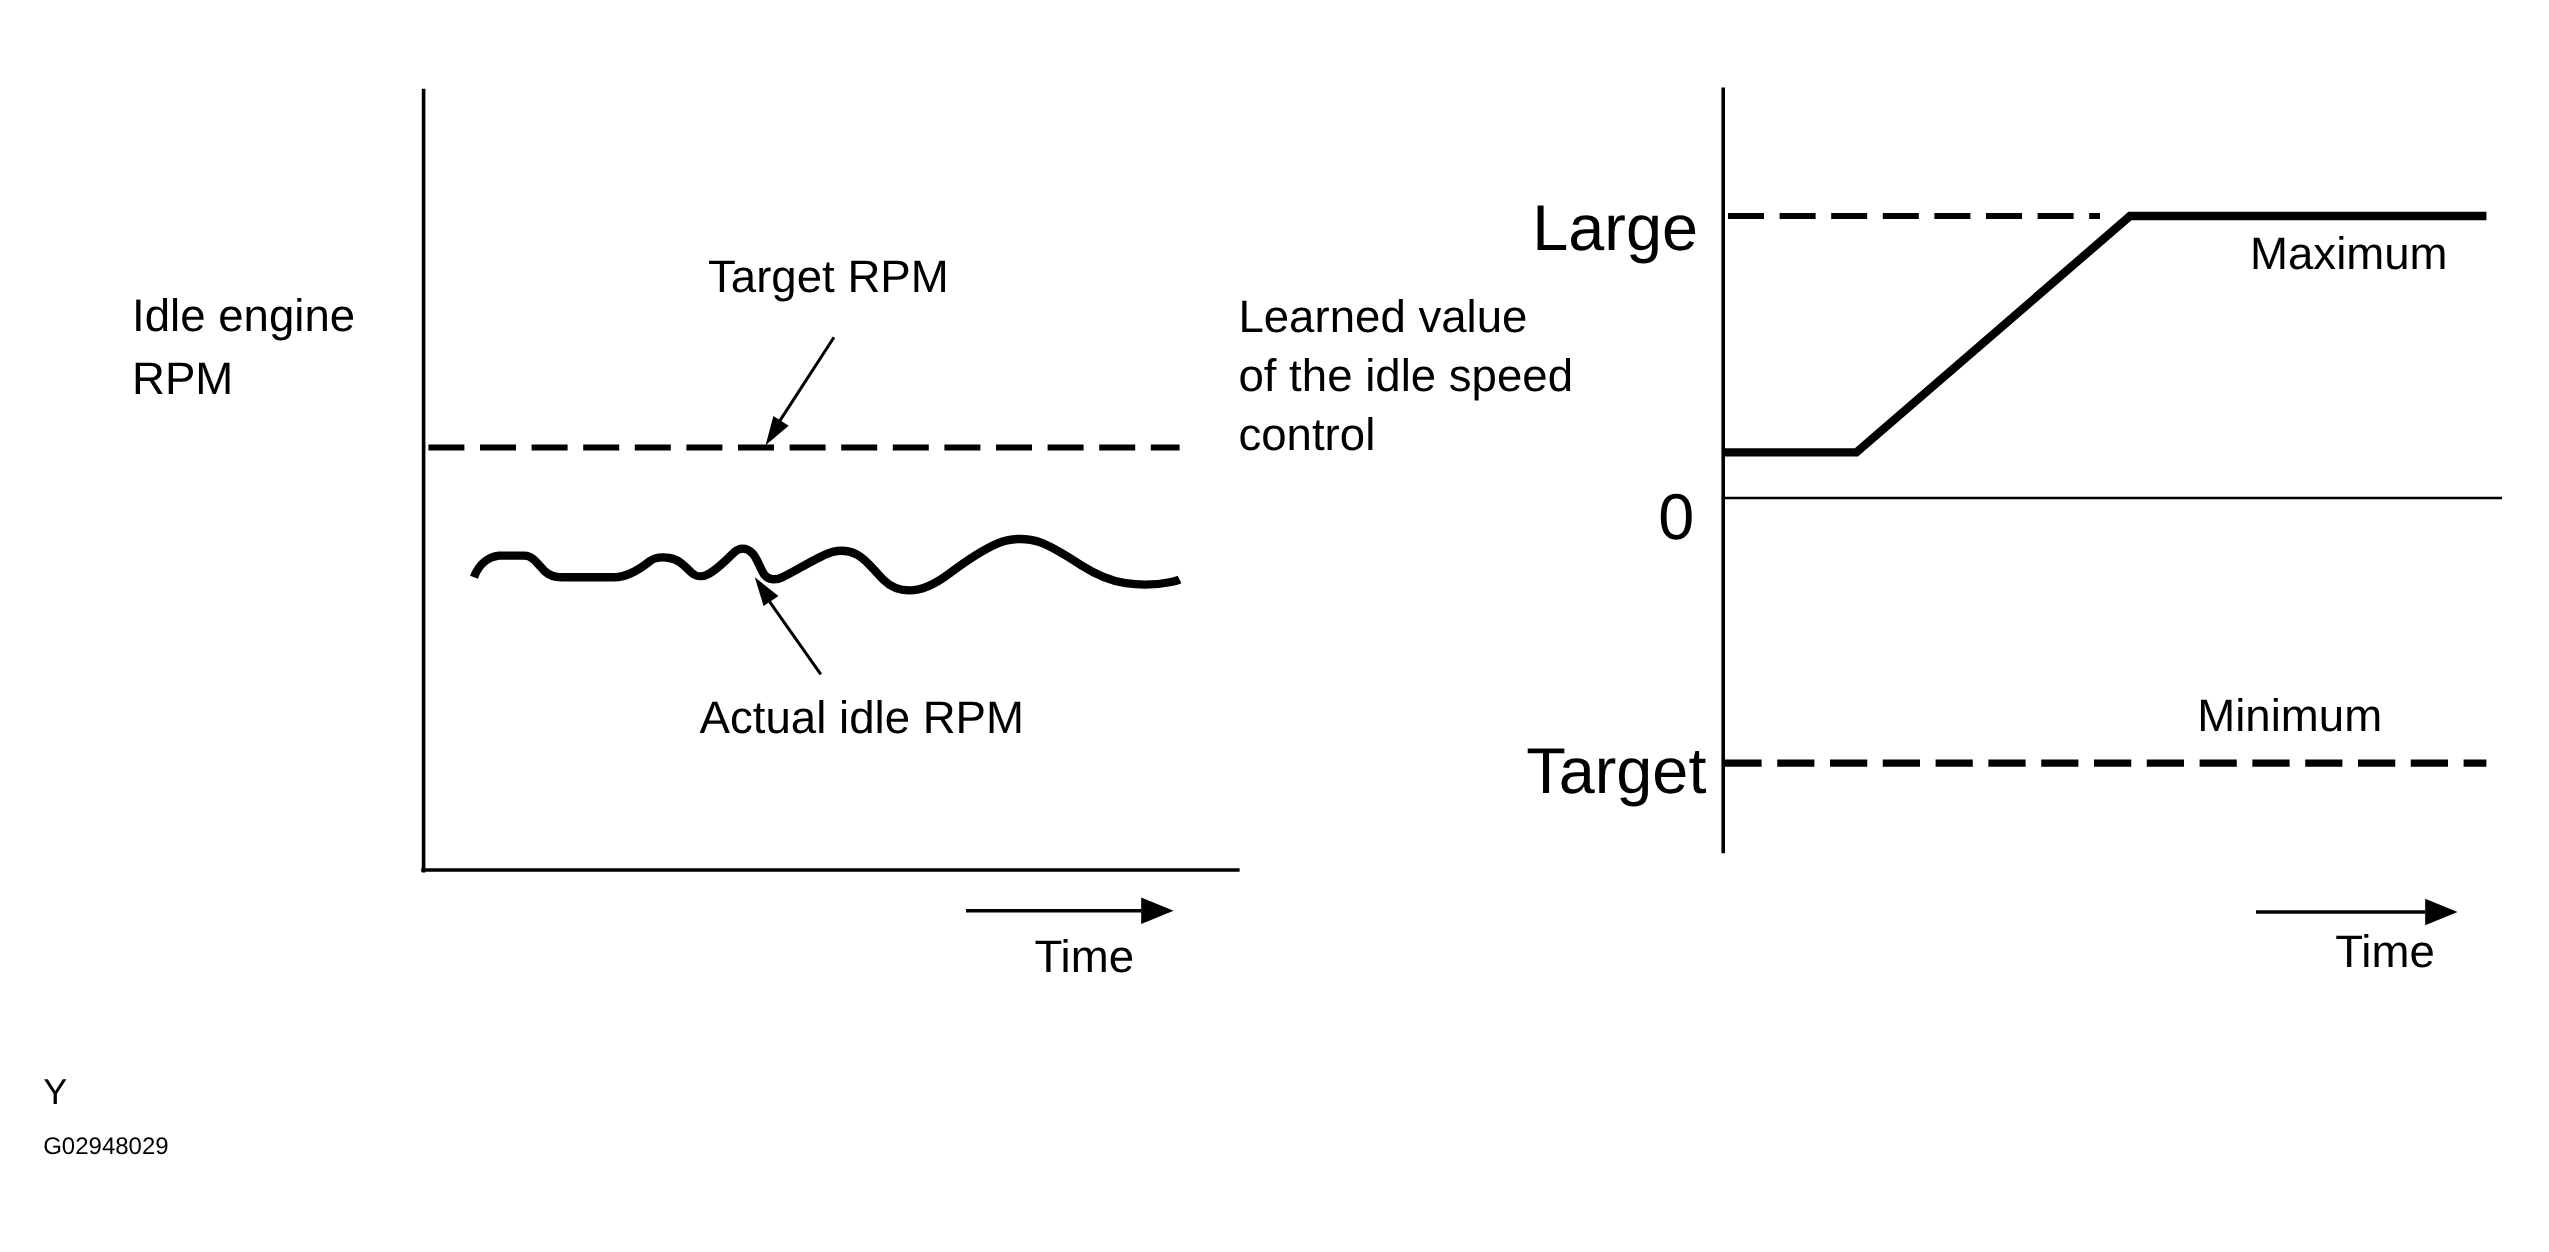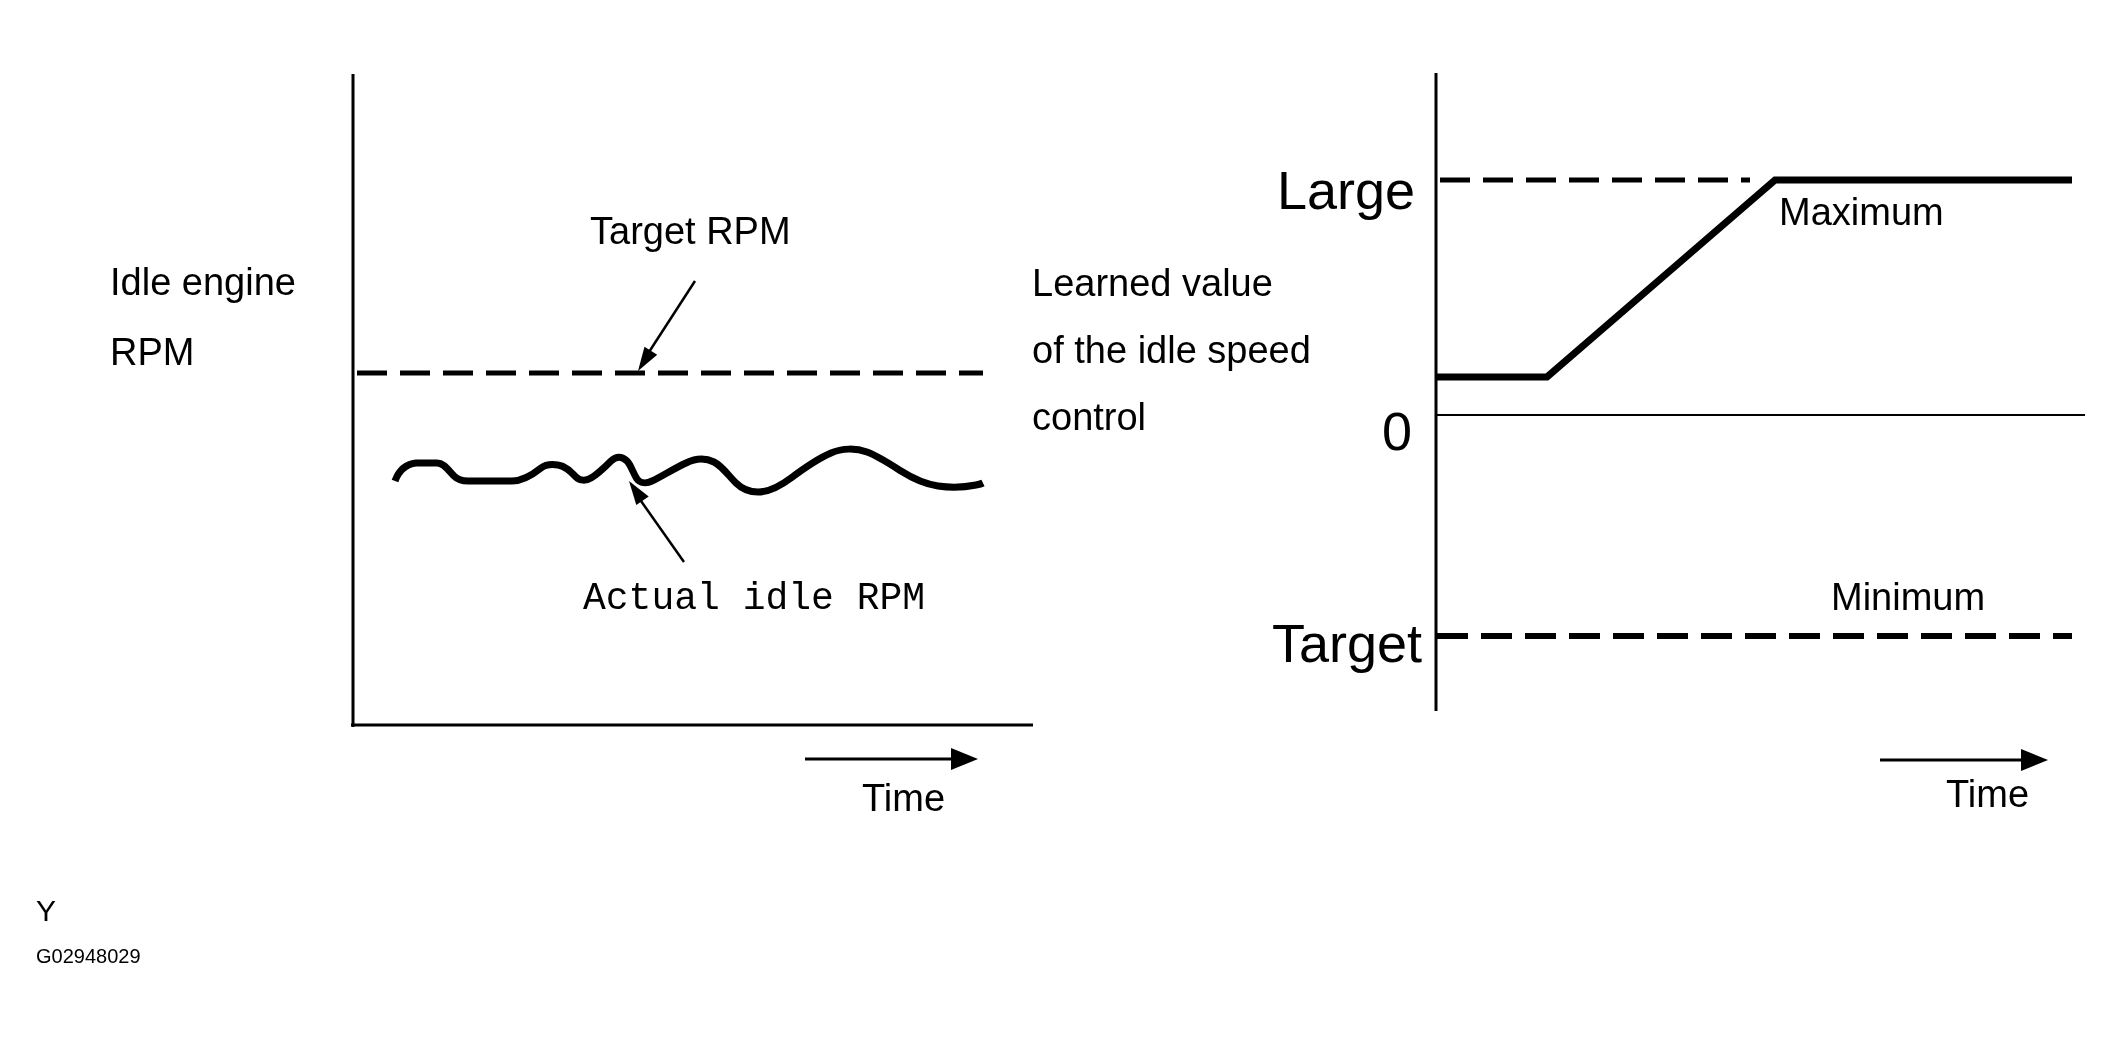--- a/index.html
+++ b/index.html
@@ -8,28 +8,28 @@
     width:2124px;height:1043px;
     background:#ffffff;
     font-family:"Liberation Sans","DejaVu Sans",sans-serif;
     color:#000;
     overflow:hidden;
   }
   #linework{position:absolute;left:0;top:0;}
   .lbl{position:absolute;white-space:nowrap;color:#000;}
   .f38{font-size:38px;line-height:1.0;}
   .f40{font-size:54px;line-height:1.0;}
-  .multiline span{display:block;margin-top:18px;}
+  .multiline span{display:block;}
   #left-y-axis-label{left:110px;top:238px;line-height:52px;}
   #target-rpm-label{left:590px;top:212px;}
-  #actual-rpm-label{left:583px;top:580px;font-family:Liberation Mono, monospace;}
+  #actual-rpm-label{left:583px;top:580px;}
   #left-time-label{left:862px;top:779px;}
   #right-y-axis-label{left:1032px;top:241px;line-height:49px;}
   #large-label{right:709px;top:163px;}
-  #maximum-label{left:1779px;top:193px;}
+  #maximum-label{left:1875px;top:193px;}
   #zero-label{right:712px;top:404px;}
   #small-label{right:702px;top:616px;}
   #minimum-label{left:1831px;top:578px;}
   #right-time-label{left:1946px;top:775px;}
   #figure-key{left:36px;top:894px;font-size:30px;}
   #figure-code{left:36px;top:945px;font-size:20px;}
 </style>
 </head>
 <body>
 

